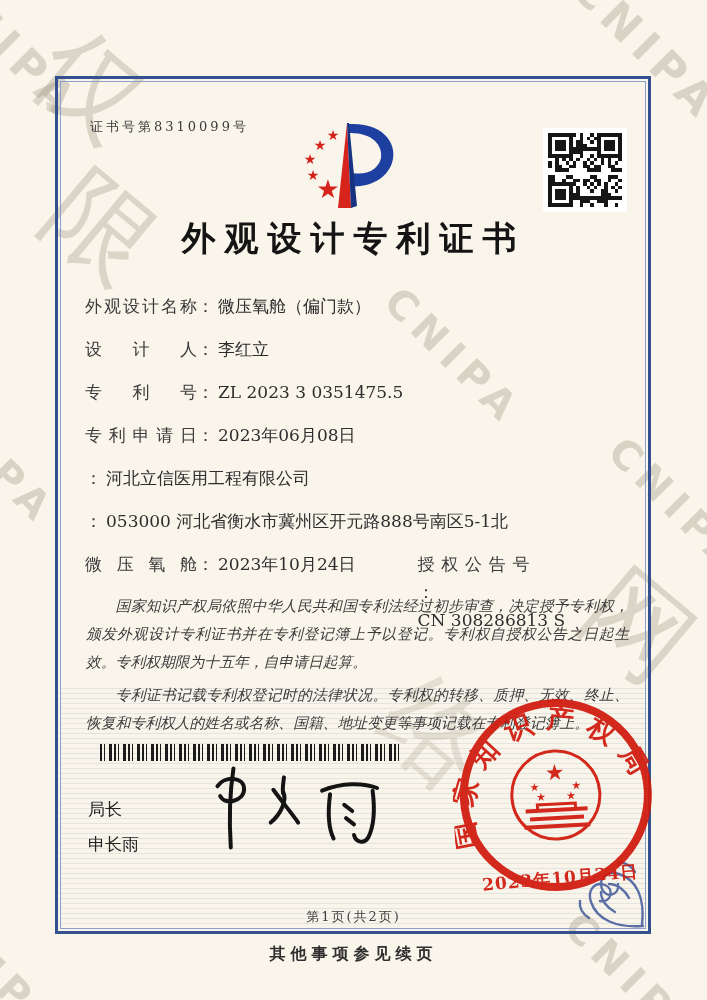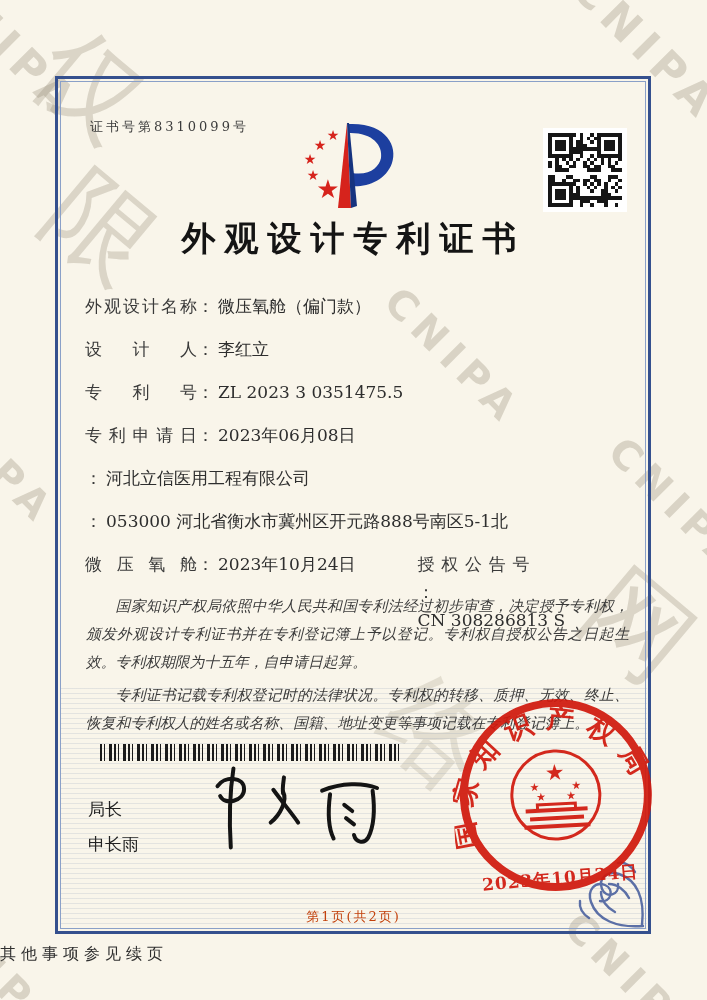--- a/index.html
+++ b/index.html
@@ -58,23 +58,23 @@
     font-family:"DejaVu Sans","Liberation Sans",sans-serif;font-size:17px;color:#222;}
   .officer div{margin-bottom:12px;}
   .signature{position:absolute;left:198px;top:760px;z-index:2;}
   
   .seal{position:absolute;left:453px;top:698px;width:206px;height:200px;z-index:3;
     opacity:.93;transform:rotate(-3deg);}
   .seal-date{position:absolute;left:0;right:0;bottom:8px;text-align:center;z-index:4;
     color:#d11a0e;font-size:17px;font-weight:bold;letter-spacing:1px;transform:rotate(-2deg);}
   
   .page-info{position:absolute;left:0;right:0;top:908px;z-index:2;
-    text-align:center;font-size:13px;letter-spacing:2px;color:#c2410c;}
+    text-align:center;font-size:13px;letter-spacing:2px;color:#404040;}
   .continuation{position:absolute;left:0;right:0;top:944px;z-index:2;
-    font-size:16px;letter-spacing:5px;color:#2f2f2f;}
+    text-align:center;font-size:16px;letter-spacing:5px;color:#2f2f2f;font-weight:bold;}
 </style>
 </head>
 <body>
 
 <div>
   <span class="wm brand" style="left:-42px;top:-40px;transform:rotate(45deg);">CNIPA</span>
   <span class="wm brand" style="left:598px;top:-38px;transform:rotate(45deg);">CNIPA</span>
   <span class="wm brand" style="left:408px;top:278px;font-size:40px;transform:rotate(45deg);">CNIPA</span>
   <span class="wm brand" style="left:-58px;top:378px;font-size:40px;transform:rotate(45deg);">CNIPA</span>
   <span class="wm brand" style="left:632px;top:428px;font-size:40px;transform:rotate(45deg);">CNIPA</span>

